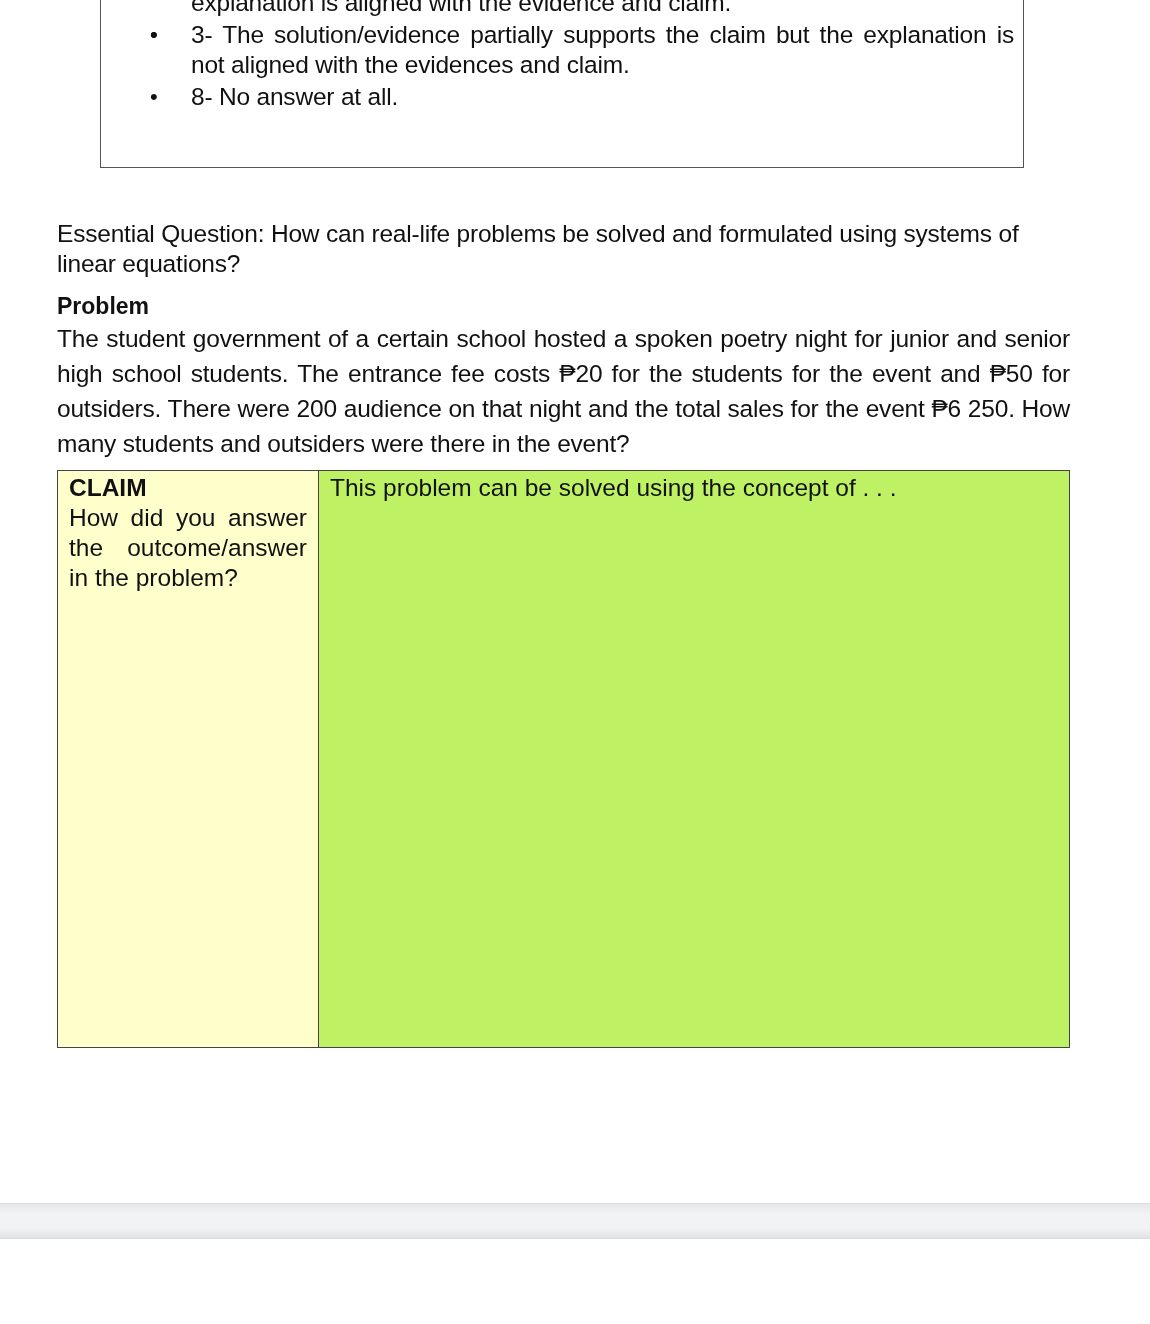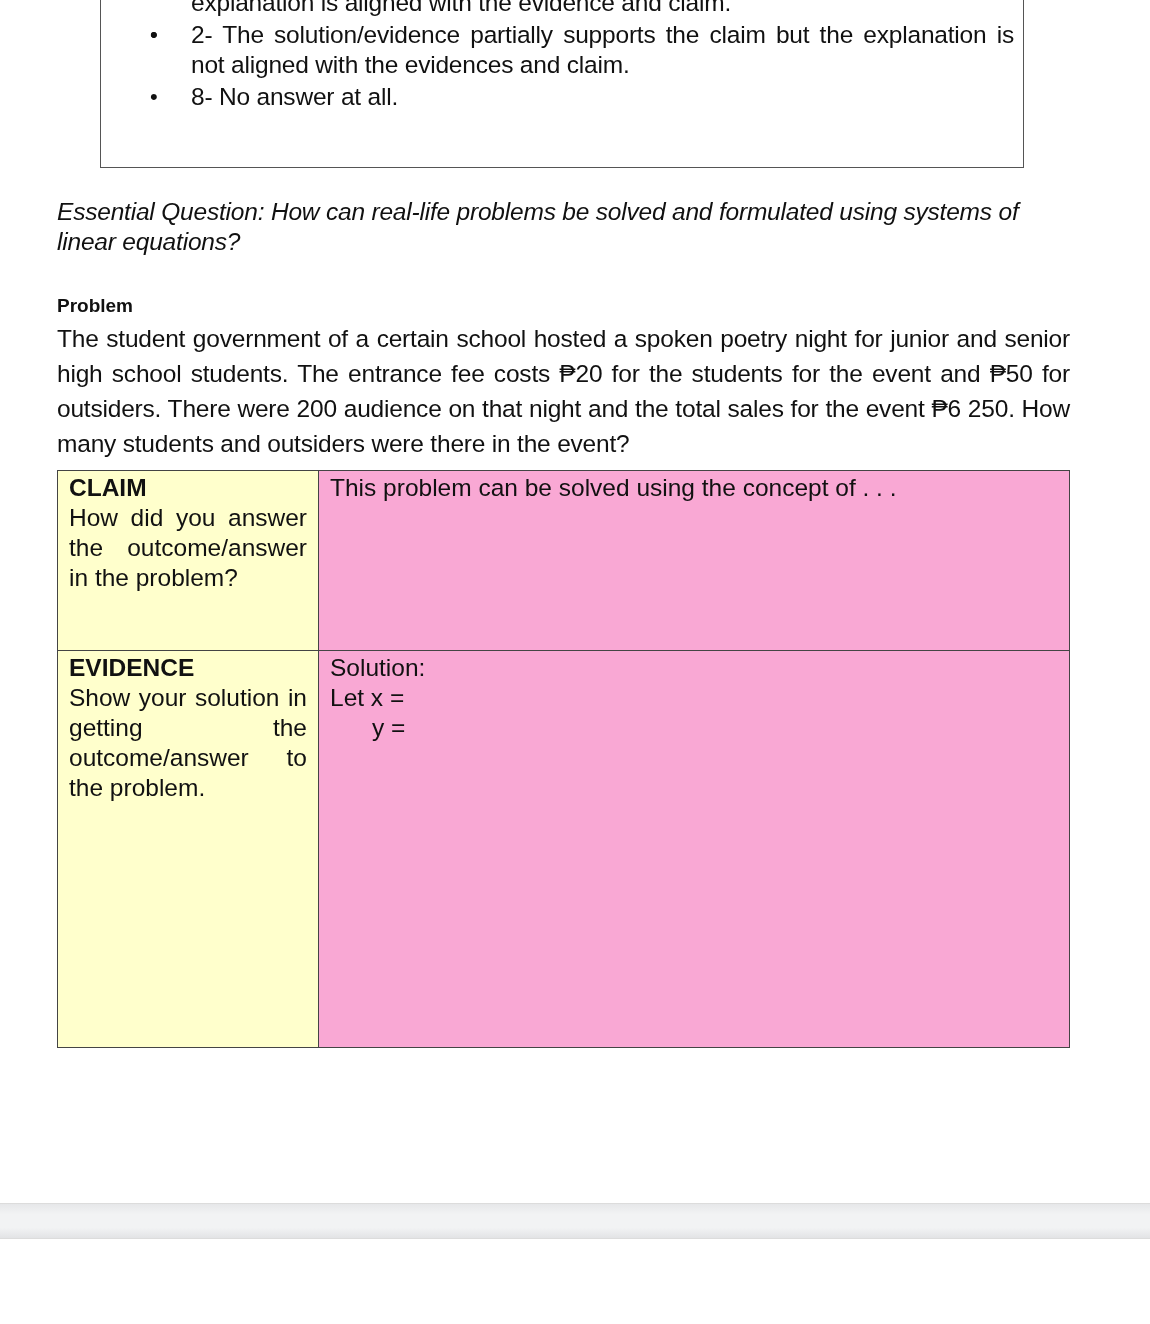--- a/index.html
+++ b/index.html
@@ -13,81 +13,70 @@
     }
     .rubric-list { position: absolute; left: 150px; top: -12px; width: 864px; margin: 0; padding: 0; list-style: none; }
     .rubric-list li {
       position: relative; padding-left: 41px; font-size: 24.5px; line-height: 30px;
       text-align: justify; text-align-last: left; margin-bottom: 2px;
       font-family: "Liberation Sans Narrow", "Liberation Sans", sans-serif;
       letter-spacing: -0.2px;
     }
     .rubric-list li .bullet { position: absolute; left: 0; top: 0; font-size: 22px; }
     .eq {
-      position: absolute; left: 57px; top: 197px; width: 1013px; font-size: 24.5px; line-height: 30px;
-      font-style: italic; letter-spacing: -0.2px;
+      position: absolute; left: 57px; top: 219px; width: 1013px; font-size: 24.5px; line-height: 30px;
+      letter-spacing: -0.2px;
     }
     .problem-title {
-      position: absolute; left: 57px; top: 291px; font-size: 19px; font-weight: bold; line-height: 30px;
+      position: absolute; left: 57px; top: 291px; font-size: 23px; font-weight: bold; line-height: 30px;
     }
     .problem-body {
       position: absolute; left: 57px; top: 321px; width: 1013px; font-size: 24.5px; line-height: 35px;
       text-align: justify; text-align-last: left; letter-spacing: -0.2px;
     }
     table.cer {
       position: absolute; left: 57px; top: 470px; width: 1013px; height: 578px;
       border-collapse: collapse; table-layout: fixed;
     }
     table.cer td { border: 1.5px solid #444; vertical-align: top; padding: 2px 11px; }
     td.label-cell { background: #ffffcc; width: 238px; font-size: 24.5px; line-height: 30px; }
-    td.answer-cell { background: #f9a8d4; font-size: 24.5px; line-height: 30px; }
+    td.answer-cell { background: #bef264; font-size: 24.5px; line-height: 30px; }
     tr.claim-row { height: 180px; }
     .label-title { font-weight: bold; display: block; }
     .label-desc { display: block; text-align: justify; text-align-last: left; }
     .indent { padding-left: 42px; display: block; }
     .bottom-bar {
       position: absolute; left: 0; top: 1203px; width: 1150px; height: 34px;
       background: linear-gradient(#e6e7e9, #f2f3f4 30%, #f2f3f4 70%, #e2e3e5);
       border-top: 1px solid #dcdcdc; border-bottom: 1px solid #dcdcdc;
     }
   </style>
 </head>
 <body>
 
 <div class="rubric-box"></div>
 <ul class="rubric-list">
   <li><span>explanation is aligned with the evidence and claim.</span></li>
   <li><span class="bullet">•</span></li>
-  <li><span class="bullet">•</span><span>2- The solution/evidence partially supports the claim but the explanation is not aligned with the evidences and claim.</span></li>
+  <li><span class="bullet">•</span><span>3- The solution/evidence partially supports the claim but the explanation is not aligned with the evidences and claim.</span></li>
   <li><span class="bullet">•</span><span>8- No answer at all.</span></li>
 </ul>
 
 <div class="eq">Essential Question: How can real-life problems be solved and formulated using systems of linear equations?</div>
 
 <div class="problem-title">Problem</div>
 <div class="problem-body">The student government of a certain school hosted a spoken poetry night for junior and senior high school students. The entrance fee costs ₱20 for the students for the event and ₱50 for outsiders. There were 200 audience on that night and the total sales for the event ₱6 250. How many students and outsiders were there in the event?</div>
 
 <table class="cer">
   <tbody>
       <tr class="claim-row">
     <td class="label-cell">
       <span class="label-title">CLAIM</span>
       <span class="label-desc">How did you answer the outcome/answer in the problem?</span>
     </td>
     <td class="answer-cell">
       <span>This problem can be solved using the concept of . . .</span>
     </td>
   </tr>
-  <tr class="evidence-row">
-    <td class="label-cell">
-      <span class="label-title">EVIDENCE</span>
-      <span class="label-desc">Show your solution in getting the outcome/answer to the problem.</span>
-    </td>
-    <td class="answer-cell">
-      <span style="display:block">Solution:</span>
-      <span style="display:block">Let x =</span>
-      <span class="indent">y =</span>
-    </td>
-  </tr>
 </tbody>
   </table>
 
 <div class="bottom-bar"></div>
 
 </body></html>

